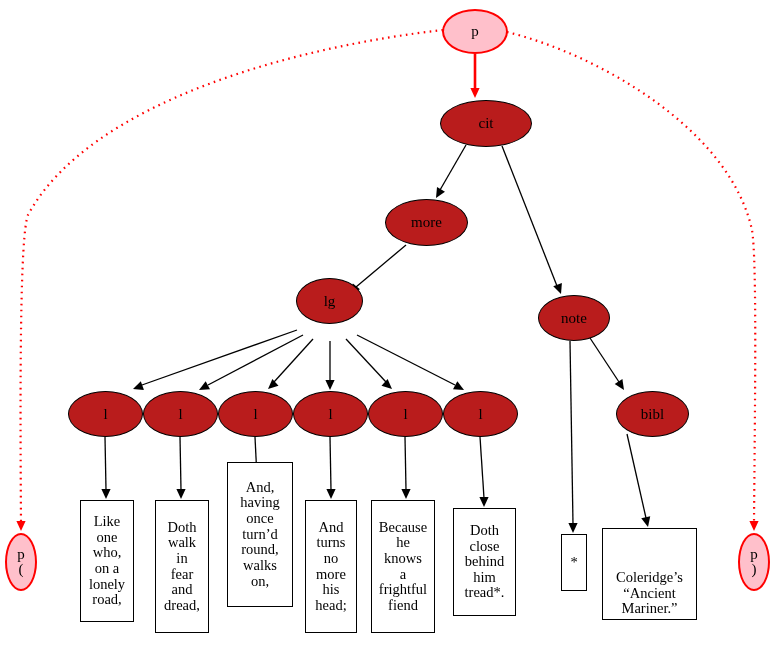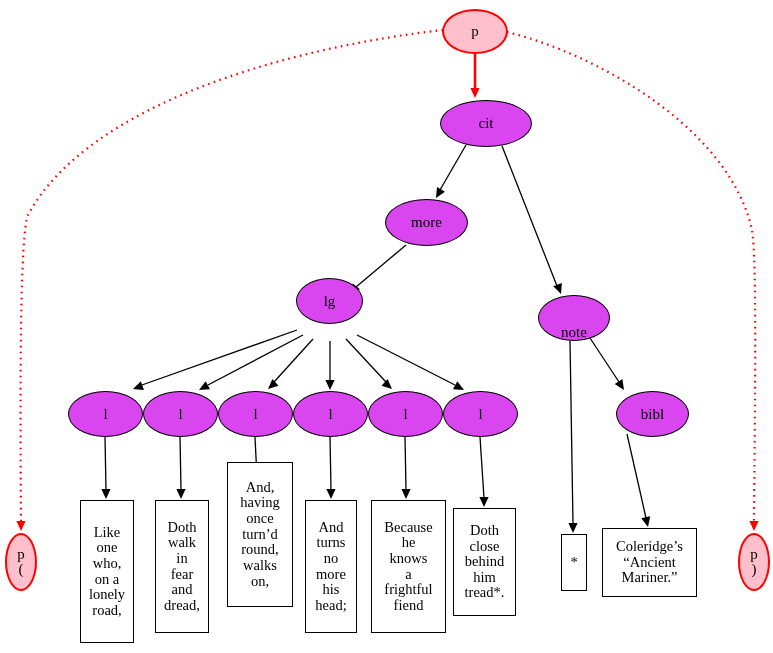--- a/index.html
+++ b/index.html
@@ -31,21 +31,21 @@
     display: flex;
     align-items: center;
     justify-content: center;
     text-align: center;
     color: #000000;
     line-height: 1.08;
   }
   .node-ellipse {
     border: 1px solid #000000;
     border-radius: 50%;
-    background: #d946ef;
+    background: #b91c1c;
     font-size: 15px;
   }
   .node-ellipse.pink {
     border: 2px solid #ff0000;
     background: #ffc0cb;
     color: #000000;
   }
   .node-box {
     border: 1.5px solid #000000;
     background: #ffffff;
@@ -156,21 +156,21 @@
   <div id="node-layer">
       <div class="node node-ellipse pink" style="left: 442px; top: 9px; width: 66px; height: 45px;">
         <span class="txt">p</span>
       </div>
       <div class="node node-ellipse" style="left: 440px; top: 100px; width: 92px; height: 47px;">
         <span class="txt">cit</span>
       </div>
       <div class="node node-ellipse" style="left: 385px; top: 199px; width: 83px; height: 47px;">
         <span class="txt">more</span>
       </div>
-      <div class="node node-ellipse" style="left: 538px; top: 295px; width: 72px; height: 46px; align-items: flex-end;">
+      <div class="node node-ellipse" style="left: 538px; top: 295px; width: 72px; height: 46px;">
         <span class="txt">note</span>
       </div>
       <div class="node node-ellipse" style="left: 296px; top: 278px; width: 67px; height: 46px;">
         <span class="txt">lg</span>
       </div>
       <div class="node node-ellipse" style="left: 616px; top: 391px; width: 73px; height: 46px;">
         <span class="txt">bibl</span>
       </div>
       <div class="node node-ellipse" style="left: 68px; top: 391px; width: 75px; height: 46px;">
         <span class="txt">l</span>
@@ -183,21 +183,21 @@
       </div>
       <div class="node node-ellipse" style="left: 293px; top: 391px; width: 75px; height: 46px;">
         <span class="txt">l</span>
       </div>
       <div class="node node-ellipse" style="left: 368px; top: 391px; width: 75px; height: 46px;">
         <span class="txt">l</span>
       </div>
       <div class="node node-ellipse" style="left: 443px; top: 391px; width: 75px; height: 46px;">
         <span class="txt">l</span>
       </div>
-      <div class="node node-box" style="left: 80px; top: 500px; width: 54px; height: 143px;">
+      <div class="node node-box" style="left: 80px; top: 500px; width: 54px; height: 122px;">
         <span class="txt">Like
 one
 who,
 on a
 lonely
 road,</span>
       </div>
       <div class="node node-box" style="left: 155px; top: 500px; width: 54px; height: 133px;">
         <span class="txt">Doth
 walk
@@ -216,39 +216,39 @@
 on,</span>
       </div>
       <div class="node node-box" style="left: 305px; top: 500px; width: 52px; height: 133px;">
         <span class="txt">And
 turns
 no
 more
 his
 head;</span>
       </div>
-      <div class="node node-box" style="left: 371px; top: 500px; width: 75px; height: 133px;">
+      <div class="node node-box" style="left: 371px; top: 500px; width: 64px; height: 133px;">
         <span class="txt">Because
 he
 knows
 a
 frightful
 fiend</span>
       </div>
       <div class="node node-box" style="left: 453px; top: 508px; width: 63px; height: 108px;">
         <span class="txt">Doth
 close
 behind
 him
 tread*.</span>
       </div>
       <div class="node node-box" style="left: 561px; top: 534px; width: 26px; height: 57px;">
         <span class="txt">*</span>
       </div>
-      <div class="node node-box" style="left: 602px; top: 528px; width: 95px; height: 69px;">
+      <div class="node node-box" style="left: 602px; top: 528px; width: 95px; height: 92px; align-items: flex-end;">
         <span class="txt">Coleridge’s
 “Ancient
 Mariner.”</span>
       </div>
       <div class="node node-ellipse pink" style="left: 5px; top: 533px; width: 32px; height: 58px;">
         <span class="txt">p
 (</span>
       </div>
       <div class="node node-ellipse pink" style="left: 738px; top: 533px; width: 32px; height: 58px;">
         <span class="txt">p

